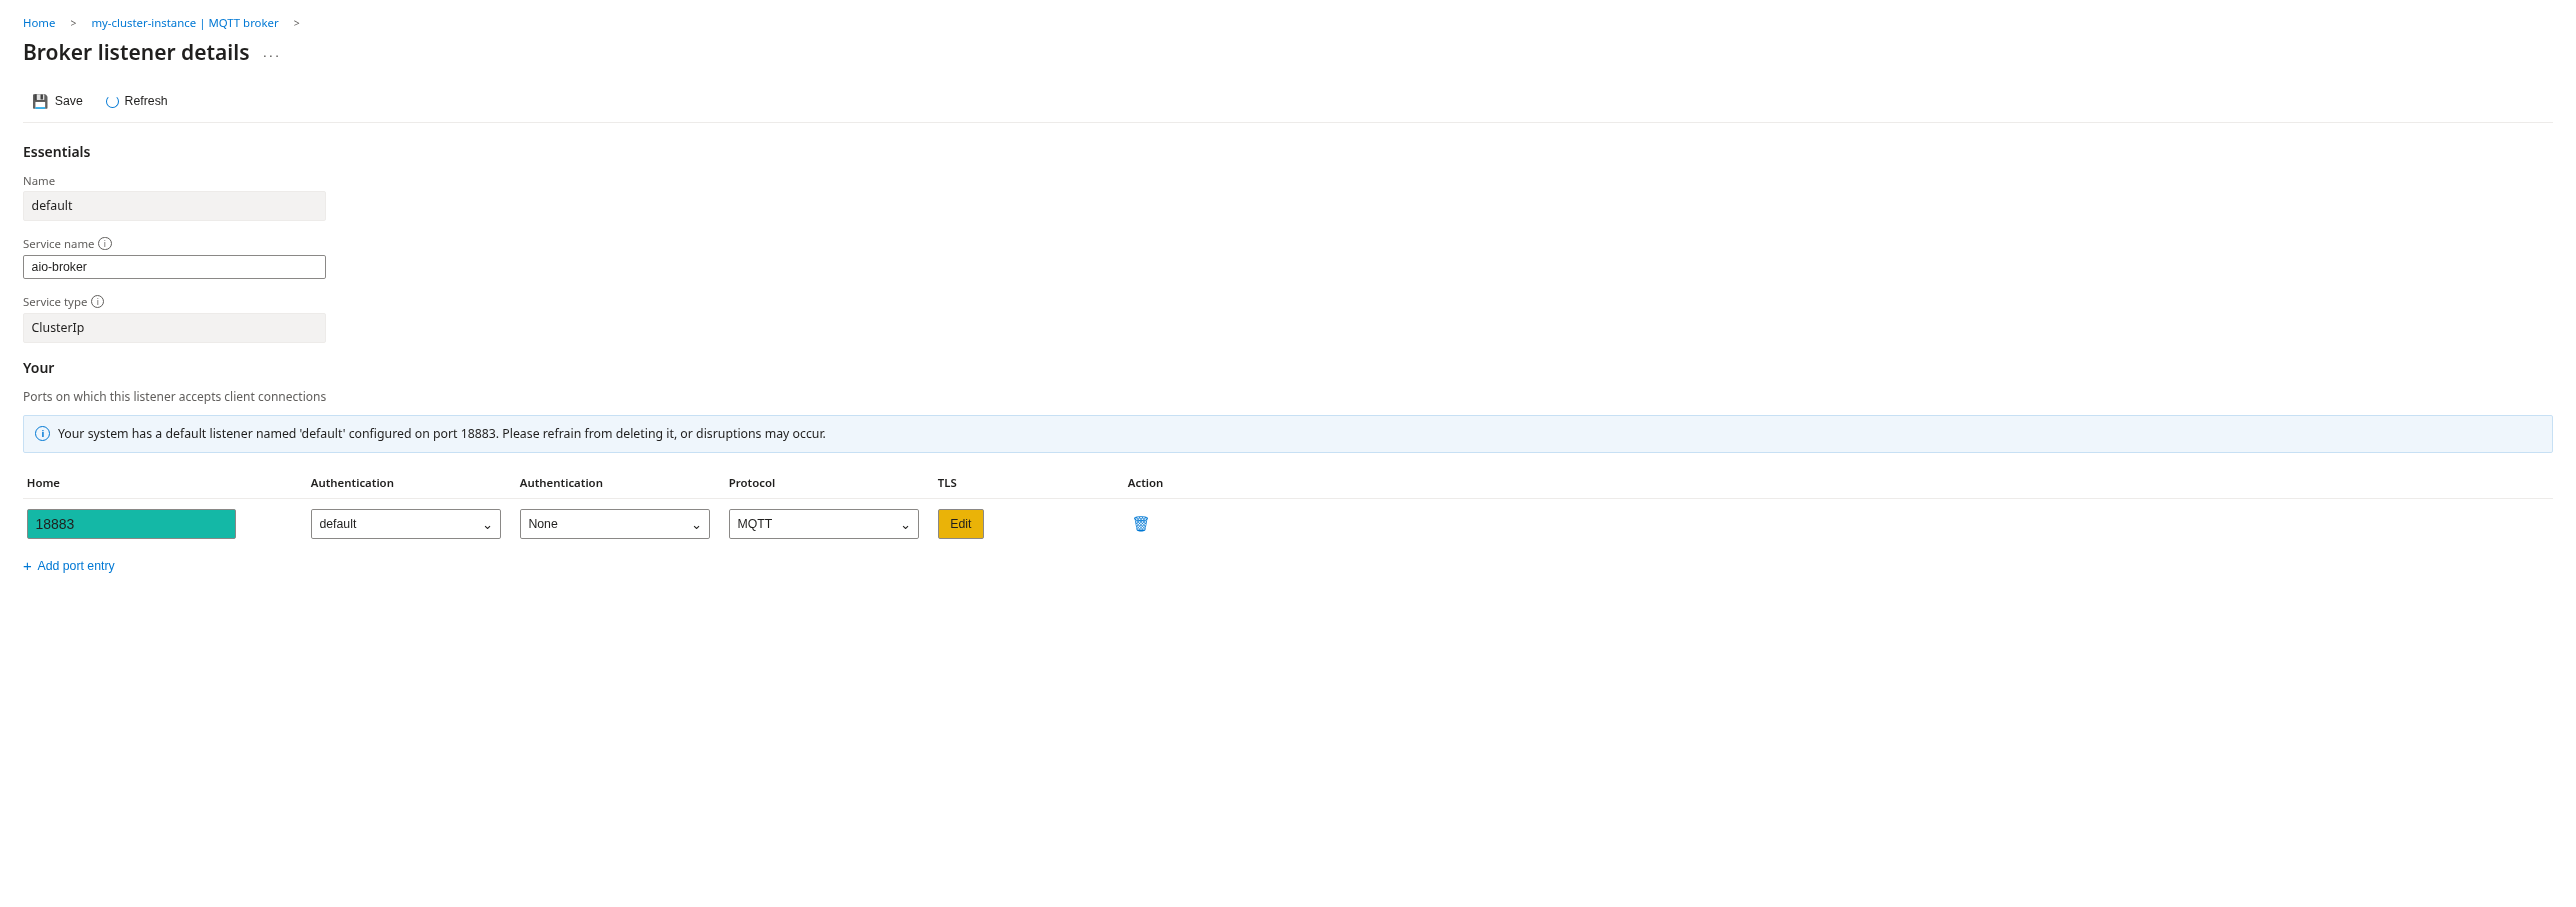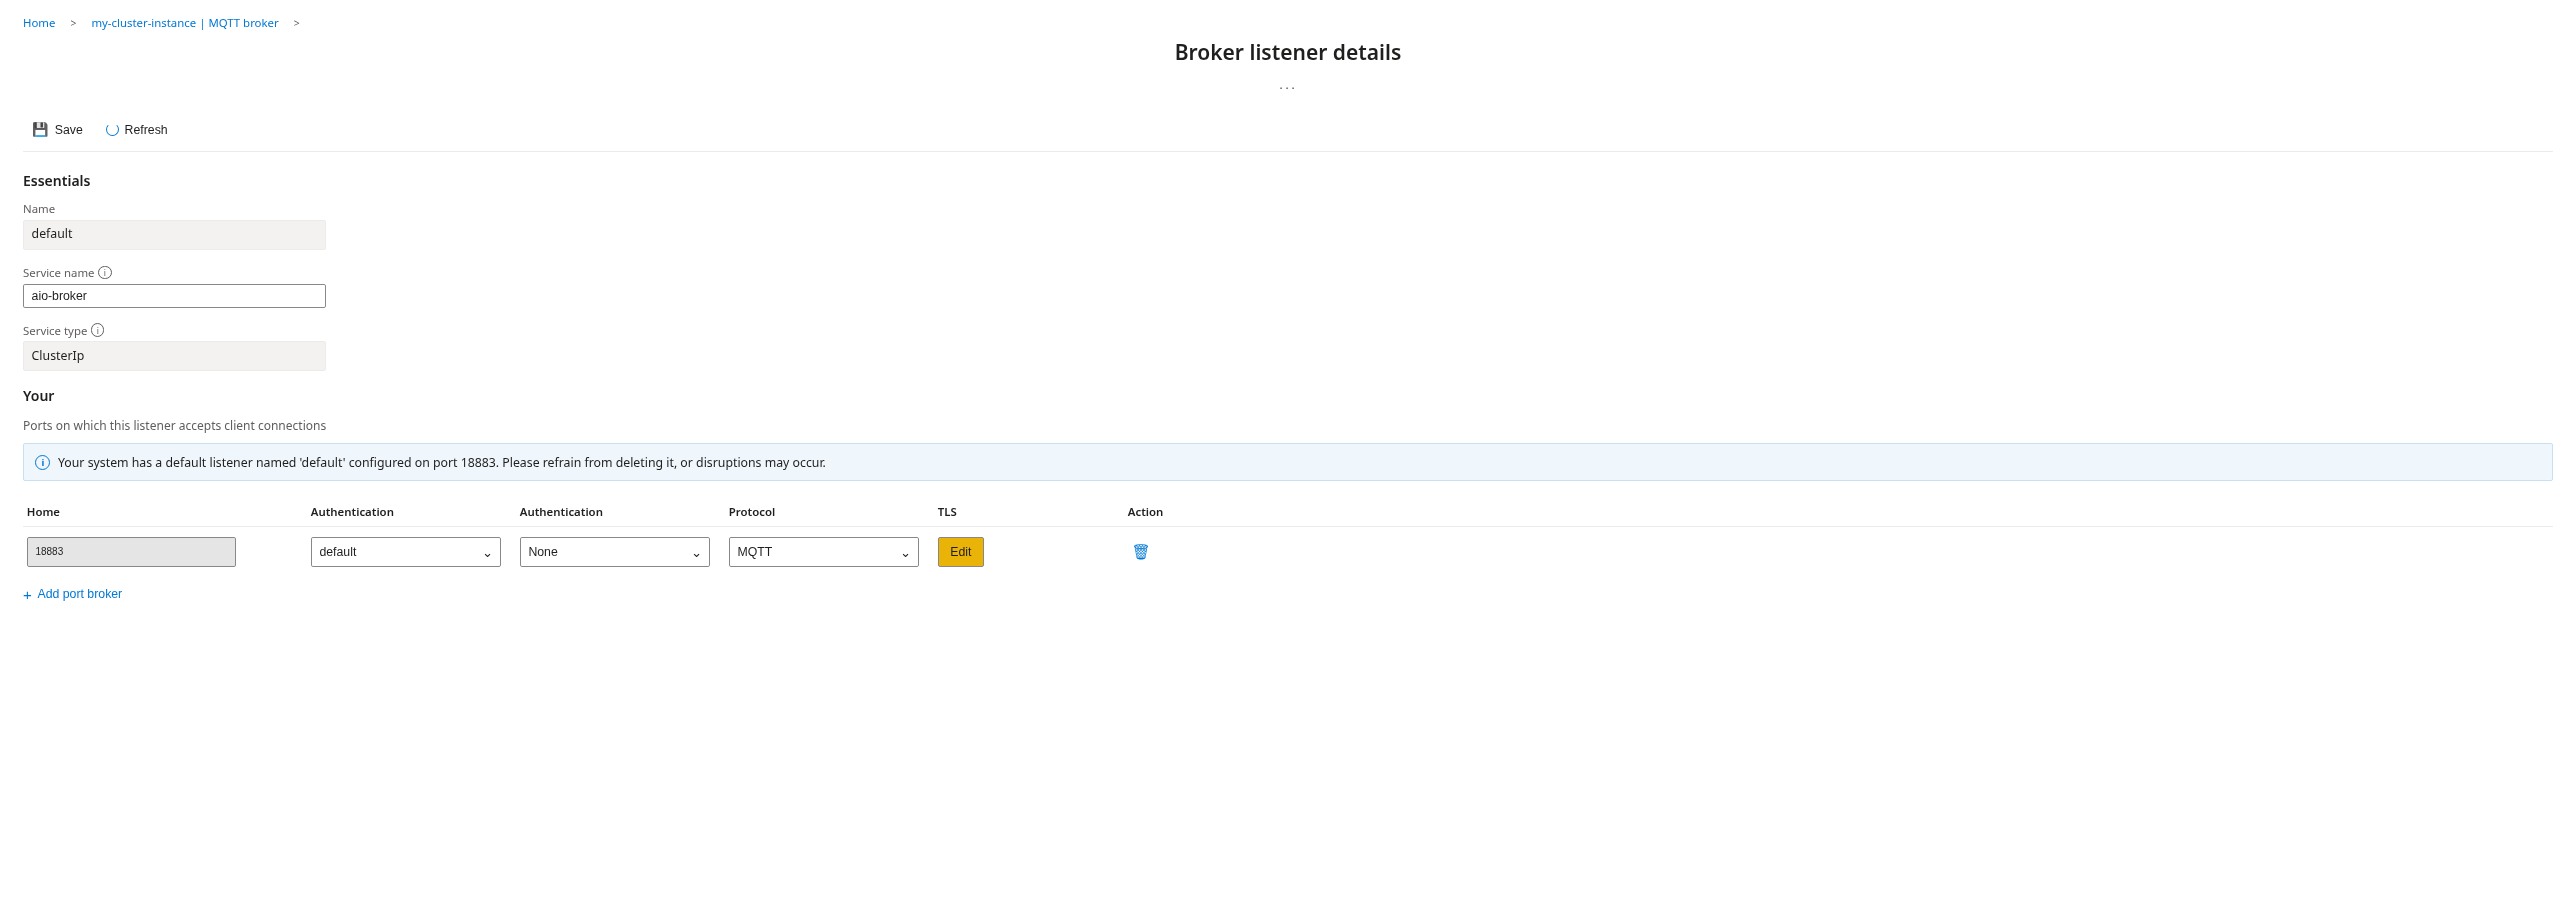--- a/index.html
+++ b/index.html
@@ -29,21 +29,20 @@
     }
     .breadcrumb-separator {
       color: #605e5c;
       font-size: 10.4px;
     }
     .page-header {
       display: flex;
       align-items: center;
       gap: 7.6px;
       margin-bottom: 15px;
-      flex-direction: column;
     }
     .page-title {
       font-size: 21px;
       font-weight: 600;
       color: #201f1e;
     }
     .more-options-btn {
       background: none;
       border: none;
       cursor: pointer;
@@ -183,24 +182,24 @@
       gap: 0;
       padding: 5.7px 0;
       align-items: center;
     }
     .ports-table-cell {
       padding: 0 3.8px;
     }
     .port-input {
       width: 209px;
       padding: 4.7px 7.6px;
-      background: #e5e5e5;
+      background: #14b8a6;
       border: 0.9px solid #8a8886;
       border-radius: 1.9px;
-      font-size: 10px;
+      font-size: 14px;
       color: #201f1e;
       height: 30px;
       outline: none;
     }
     .port-select {
       width: 190px;
       padding: 4.7px 7.6px;
       background: #ffffff;
       border: 0.9px solid #8a8886;
       border-radius: 1.9px;
@@ -363,18 +362,18 @@
       </div>
       <div class="ports-table-cell">
         <button class="delete-btn" title="Delete">
           <span>🗑</span>
         </button>
       </div>
     </div>
 
     <button class="add-port-btn">
       <span class="add-icon">+</span>
-      <span>Add port broker</span>
+      <span>Add port entry</span>
     </button>
   </div>
 
 </div>
 
 
 </body></html>

